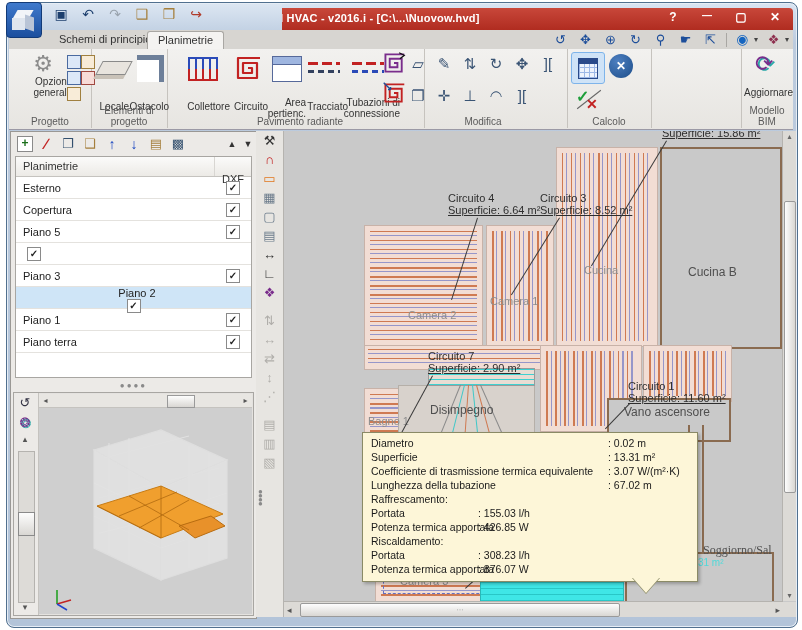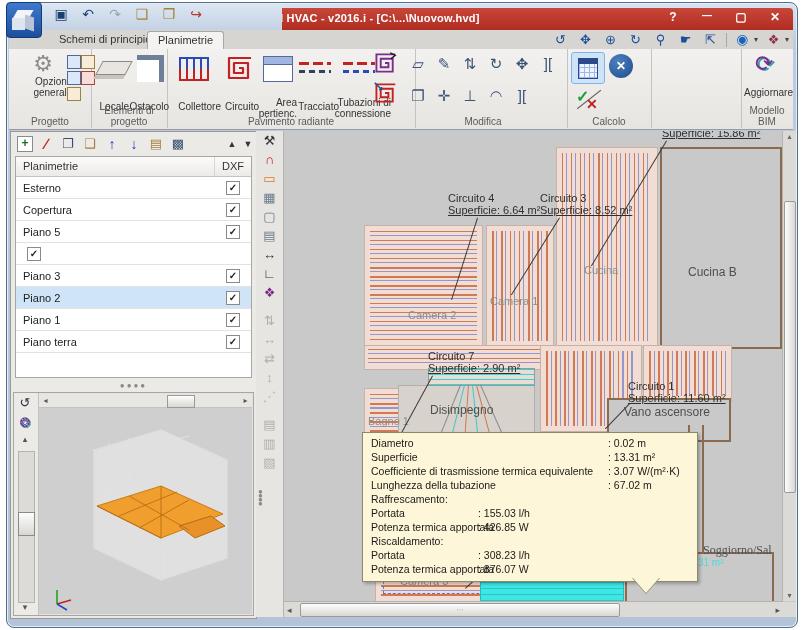--- a/index.html
+++ b/index.html
@@ -74,23 +74,23 @@
   .lp-toolbar .ic{width:18px;height:18px;text-align:center;line-height:18px;font-size:13px;color:#33506e;cursor:pointer;}
   .lp-toolbar .ic.pagey{border:1px solid #8a8a8a;background:#fff;width:14px;height:14px;line-height:13px;font-size:12px;color:#1a6e1a;font-weight:bold;}
   .lp-toolbar .ic.del{color:#c22222;font-weight:bold;font-size:15px;}
   .lp-toolbar .ic.tan{color:#a57f3c;}
   .lp-toolbar .ic.blue{color:#1543c0;font-weight:bold;font-size:14px;}
   .lp-toolbar .ic.tiny{font-size:9px;color:#333;width:12px;}
   .lp-toolbar .push{margin-left:auto;}
   .lp-table{position:absolute;left:4px;top:24px;right:4px;height:220px;background:#fff;border:1px solid #a8a6a2;}
   .lp-head{display:flex;height:19px;background:linear-gradient(#fbfbfa,#eceae6);border-bottom:1px solid #c5c3bf;color:#333;}
   .lp-head .h1{flex:1;padding:3px 0 0 7px;}
-  .lp-head .h2{width:36px;padding-top:3px;border-left:1px solid #d8d6d2;text-align:center;}
+  .lp-head .h2{width:36px;padding-top:16px;border-left:1px solid #d8d6d2;text-align:center;}
   .lp-row{display:flex;height:21px;border-bottom:1px solid #e4e2de;align-items:center;cursor:pointer;}
-  .lp-row.selected{background:#cfe5f7;}
+  .lp-row.selected{background:#cfe5f7;flex-direction:column;}
   .lp-name{flex:1;padding-left:7px;}
   .lp-cb{width:36px;display:flex;justify-content:center;}
   .cb{width:12px;height:12px;border:1px solid #8a8a8a;background:#fff;font-size:10px;line-height:11px;text-align:center;color:#222;font-weight:bold;}
   .lp-split{position:absolute;left:0;right:0;top:250px;height:10px;text-align:center;color:#8a8a8a;font-size:8px;letter-spacing:2px;line-height:8px;cursor:row-resize;}
   
   .preview{position:absolute;left:2px;right:2px;top:260px;bottom:2px;background:#e4e2df;border:1px solid #a8a6a2;}
   .pv-strip{position:absolute;left:0;top:0;bottom:0;width:24px;background:#eceae7;border-right:1px solid #c5c3bf;}
   .pv-strip .ic{display:block;width:22px;height:20px;text-align:center;line-height:20px;font-size:13px;color:#334;cursor:pointer;}
   .pv-strip .multi{color:#7a2d8c;text-shadow:1px 1px 0 #2aa8a8;}
   .pv-strip .tiny{font-size:9px;color:#555;height:12px;line-height:12px;}
@@ -219,21 +219,21 @@
     </div>
 
     <div class="rgroup" style="left:82px;width:76px;">
       <span class="locale-ic" style="left:8px;top:12px;"></span>
       <div class="ritem-label" style="left:2px;top:52px;width:36px;">Locale</div>
       <span class="ostacolo-ic" style="left:46px;top:6px;"></span>
       <div class="ritem-label" style="left:38px;top:52px;width:40px;">Ostacolo</div>
       <div class="glabel">Elementi di progetto</div>
     </div>
 
-    <div class="rgroup" style="left:158px;width:232px;padding-left:16px;">
+    <div class="rgroup" style="left:167px;width:232px;padding-left:16px;">
       <span class="coll-ic" style="left:12px;top:6px;">
           <span class="t"></span>
           <span class="b"></span>
         </span>
       <div class="ritem-label" style="left:0px;top:52px;width:54px;">Collettore</div>
       <svg class="spiral" style="position:absolute;left:58px;top:5px;" width="28" height="28" viewBox="0 0 28 28">
           <path d="M14 14 h4 v5 h-9 v-10 h14 v15 h-19 v-20 h22" fill="none" stroke="#c22222" stroke-width="2.2" stroke-linejoin="round"></path>
         </svg>
       <div class="ritem-label" style="left:52px;top:52px;width:40px;">Circuito</div>
       <span class="area-ic" style="left:96px;top:7px;"></span>

